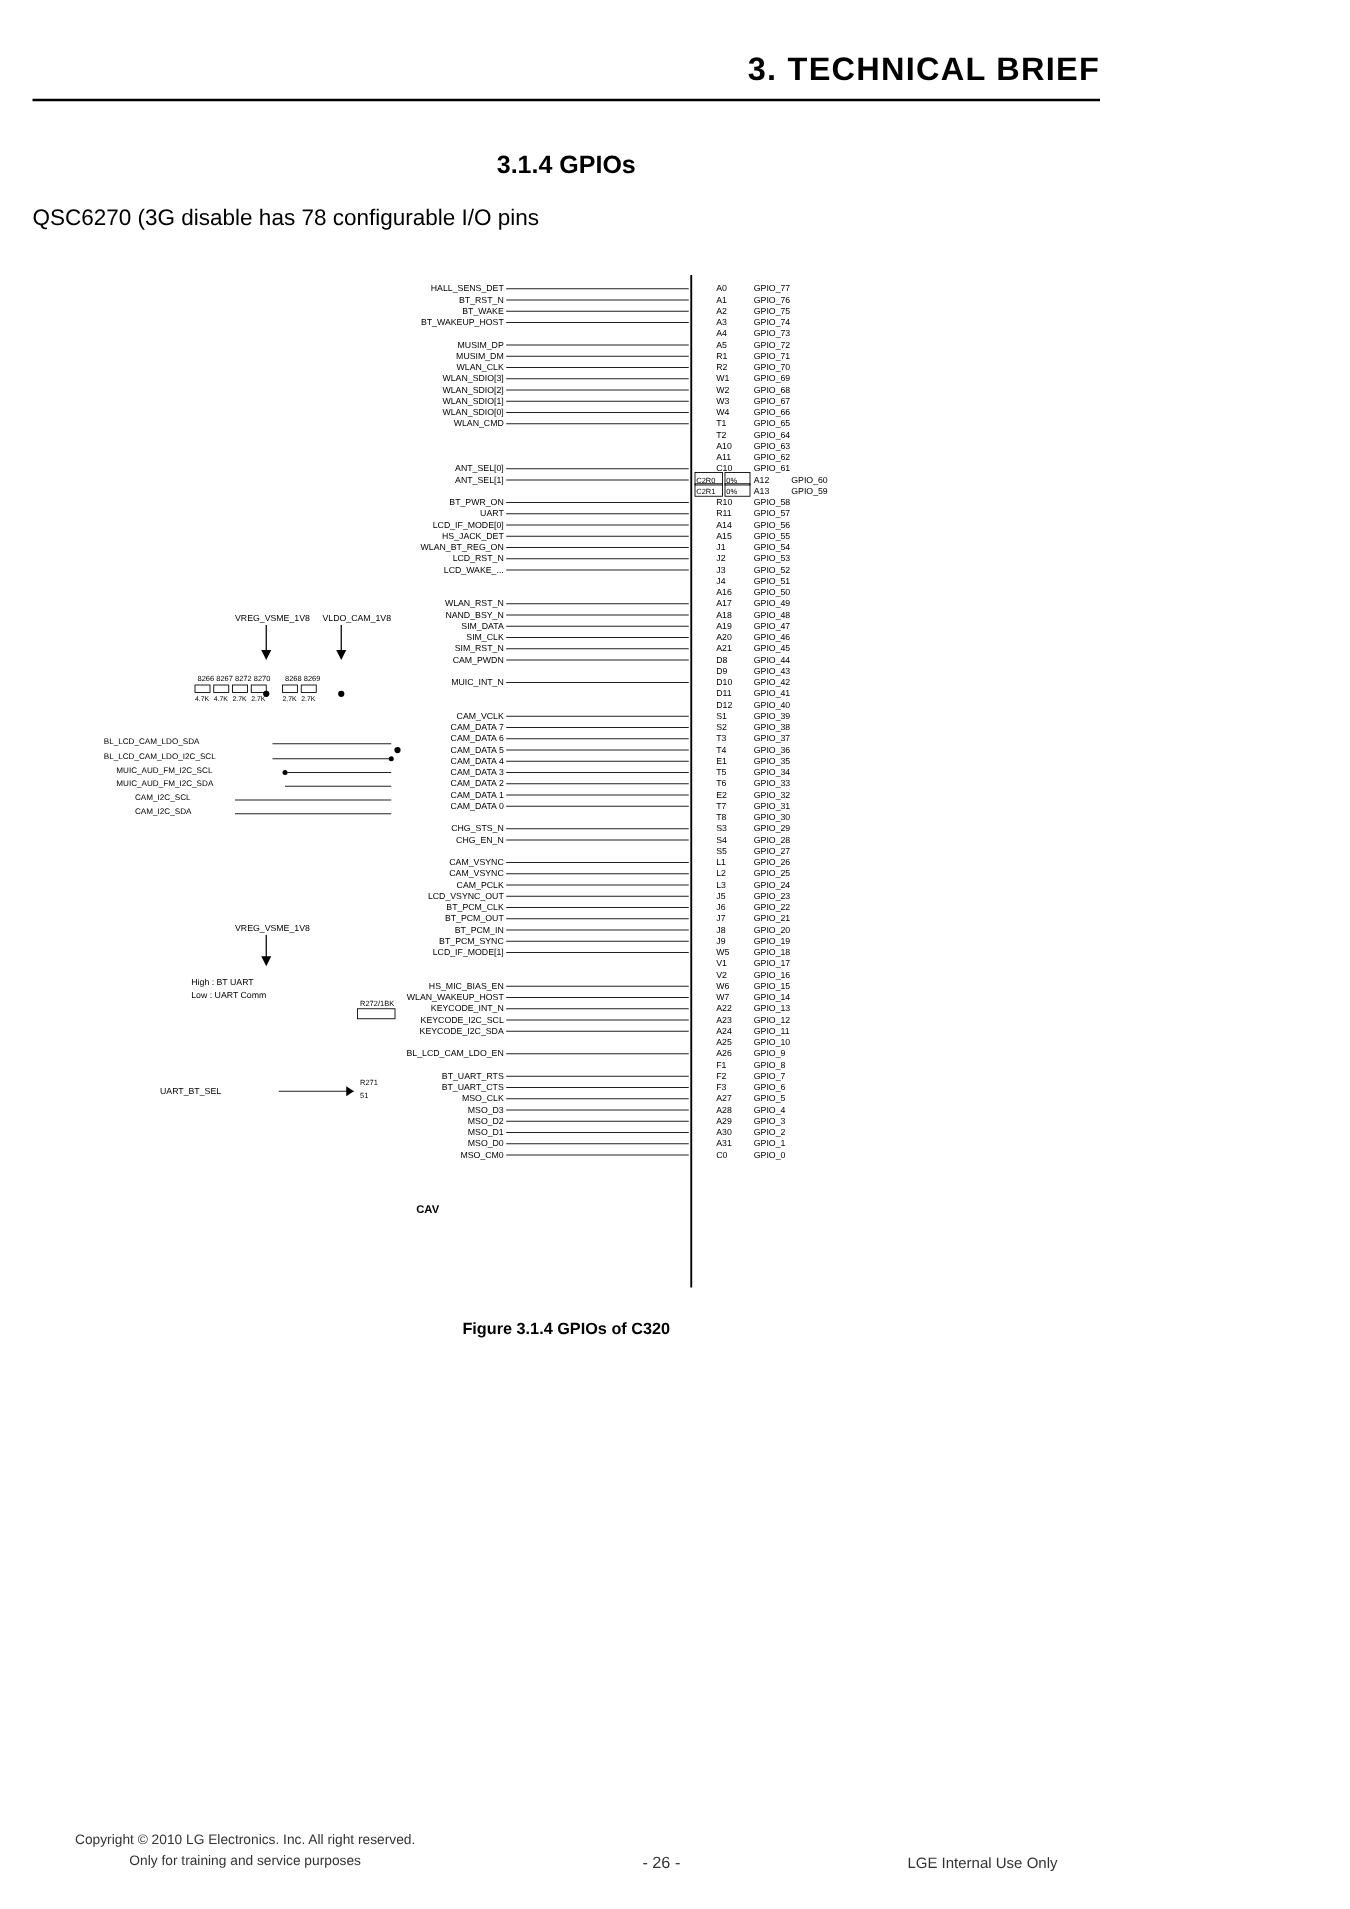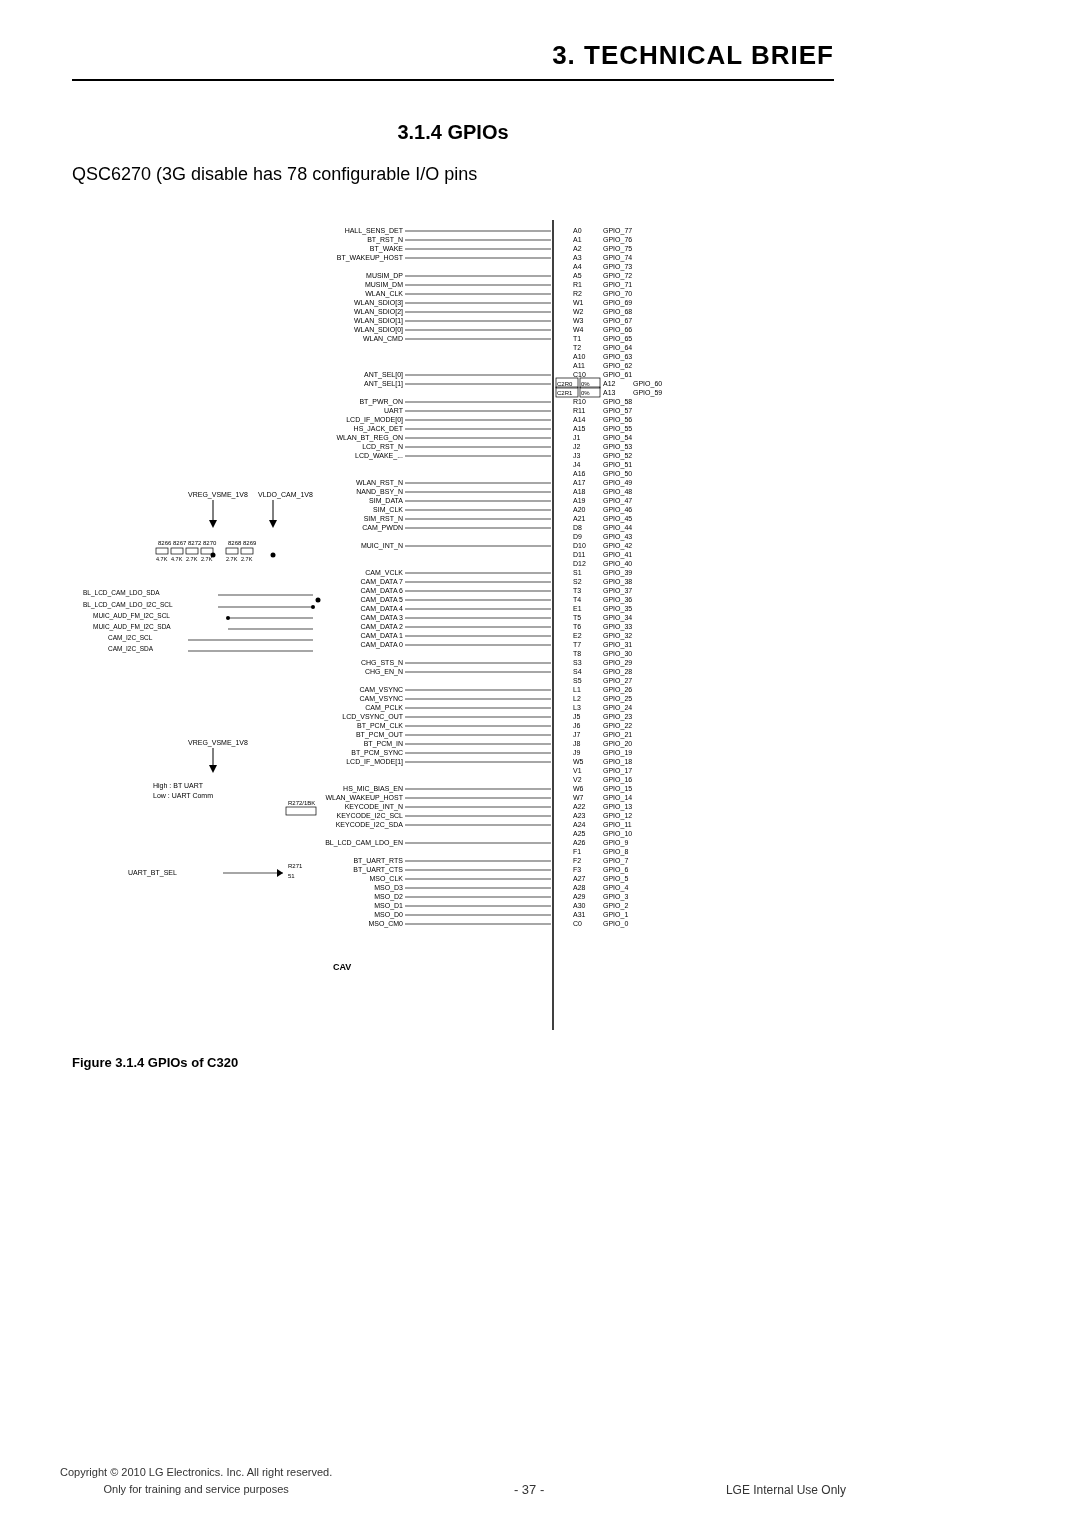--- a/index.html
+++ b/index.html
@@ -8,21 +8,21 @@
       min-height: 1527px;
       background: #fff;
       font-family: Arial, sans-serif;
       color: #000;
       position: relative;
     }
 
     .page-container {
       width: 906px;
       min-height: 1527px;
-      padding: 40px 72px;
+      padding: 40px 26px;
       position: relative;
     }
 
     
     .page-header {
       display: flex;
       justify-content: flex-end;
       align-items: center;
       border-bottom: 2px solid #000;
       padding-bottom: 8px;
@@ -56,20 +56,21 @@
       align-items: center;
       margin-bottom: 20px;
     }
 
     .diagram-svg {
       border: none;
     }
 
     
     .figure-caption {
+      text-align: center;
       font-size: 13px;
       font-weight: bold;
       margin-top: 10px;
       margin-bottom: 30px;
     }
 
     
     .page-footer {
       position: absolute;
       bottom: 30px;
@@ -557,17 +558,17 @@
     </svg>
   </div>
 
   <div class="figure-caption">Figure 3.1.4 GPIOs of C320</div>
 
   <div class="page-footer">
     <div class="footer-left">
       <div>Copyright © 2010 LG Electronics. Inc. All right reserved.</div>
       <div>Only for training and service purposes</div>
     </div>
-    <div class="footer-center">- 37 -</div>
+    <div class="footer-center">- 26 -</div>
     <div class="footer-right">LGE Internal Use Only</div>
   </div>
 
 </div>
 
 </body></html>

